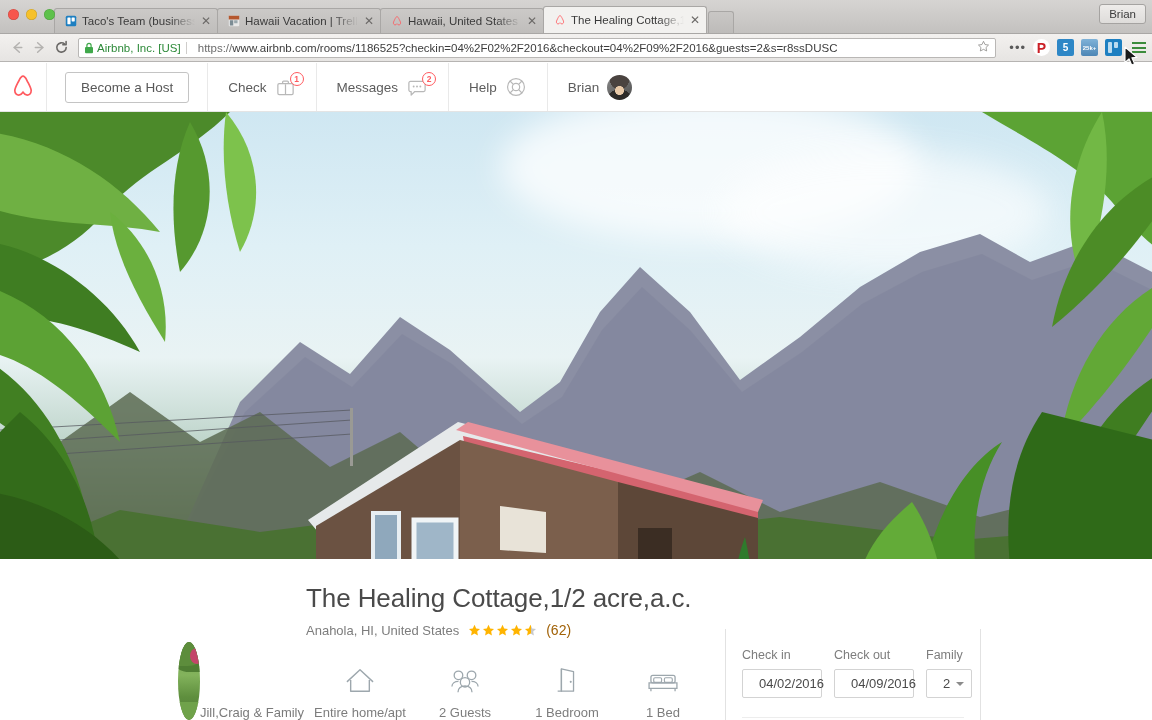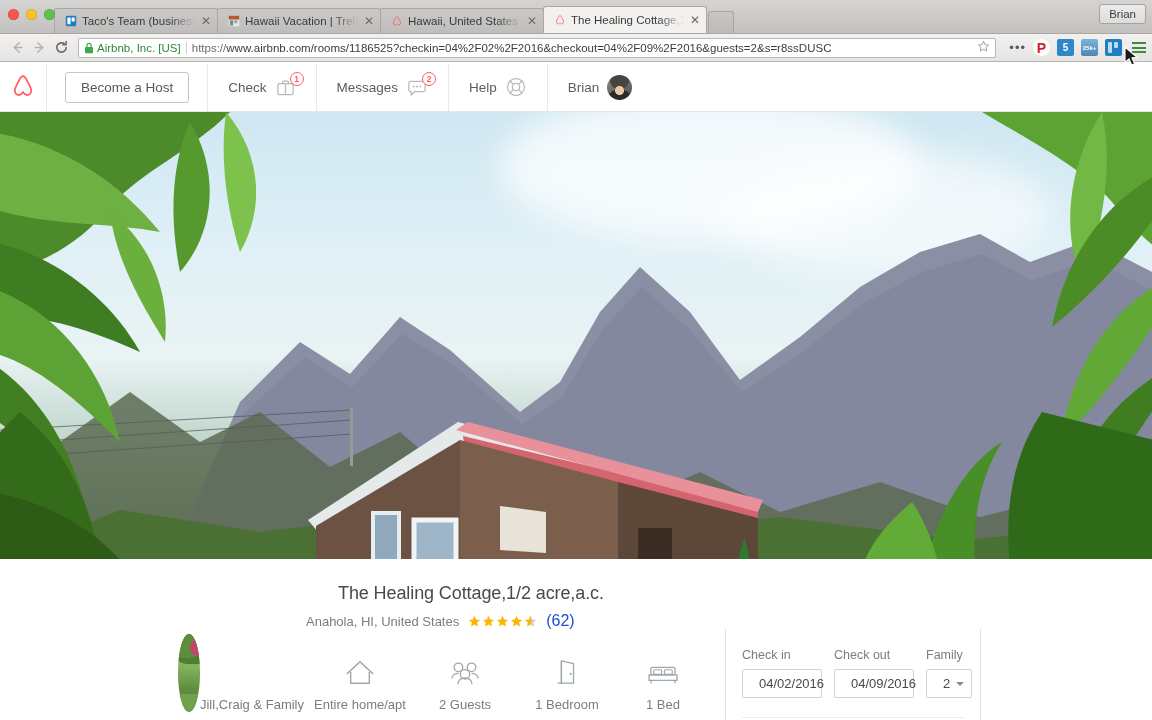--- a/index.html
+++ b/index.html
@@ -67,21 +67,21 @@
     height:28px;
     background:linear-gradient(#f3f1ef,#e6e4e2);
     border-bottom:1px solid #b6b4b2;
     display:flex; align-items:center;
     padding:0 6px;
   }
   .navbtn { width:22px; height:22px; display:flex; align-items:center; justify-content:center; }
   .omni {
     flex:1; height:20px; margin:0 6px;
     background:#fff; border:1px solid #b9b7b5; border-radius:2px;
-    display:flex; align-items:center; padding:0 5px; gap:5px;
+    display:flex; align-items:center; padding:0 5px; gap:11px;
     font-size:11.5px;
   }
   .lockchip { display:flex; align-items:center; gap:3px; padding-right:5px; border-right:1px solid #cfcdcb; }
   .lock-label { color:#2d8a39; font-size:11.5px; white-space:nowrap; }
   .url { color:#3c3c3c; white-space:nowrap; overflow:hidden; flex:1; font-size:11.5px; }
   .url .dim { color:#6d6d6d; }
   .star-btn { flex:none; }
   .ext-row { display:flex; align-items:center; gap:7px; padding-left:7px; }
   .ext { width:17px; height:17px; border-radius:2px; display:flex; align-items:center;
          justify-content:center; font-size:10px; font-weight:bold; color:#fff; flex:none; }
@@ -144,26 +144,26 @@
   .listing { width:725px; display:flex; padding-left:178px; }
   .host-col { width:126px; display:flex; flex-direction:row; align-items:flex-end; }
   .host-avatar {
     width:78px; height:78px; border-radius:50%; overflow:hidden; position:relative;
     background:linear-gradient(#6d9a4d 0%,#83b35c 42%,#5f8f3e 70%,#4f7c34 100%);
   }
   .host-avatar .hb { position:absolute; border-radius:50%; }
   .host-name { font-size:13px; color:#7b7b7b; margin-top:12px; white-space:nowrap; }
 
   .listing-main { flex:1; padding-left:2px; }
-  .listing-title { font-size:18px; color:#4a4a4a; font-weight:400; letter-spacing:-.1px;margin-left:32px; }
+  .listing-title { font-size:26px; color:#4a4a4a; font-weight:400; letter-spacing:-.1px; }
   .listing-sub { display:flex; align-items:center; gap:9px; margin-top:8px; }
   .listing-loc { font-size:13px; color:#7d7d7d; }
   .stars { display:flex; gap:1px; }
   .star { width:13px; height:13px; }
-  .review-count { font-size:16px; color:#1d4ed8; }
+  .review-count { font-size:14px; color:#a16207; }
 
   .amenities { display:flex; margin-top:26px; }
   .amenity { display:flex; flex-direction:column; align-items:center; }
   .amenity-icon { height:30px; display:flex; align-items:flex-end; }
   .amenity-label { font-size:13px; color:#7d7d7d; margin-top:11px; white-space:nowrap; }
 
   
   .book-panel {
     position:absolute; left:725px; top:566px; width:256px;
     background:#fff; border:1px solid #e2e2e2; border-top:none;

